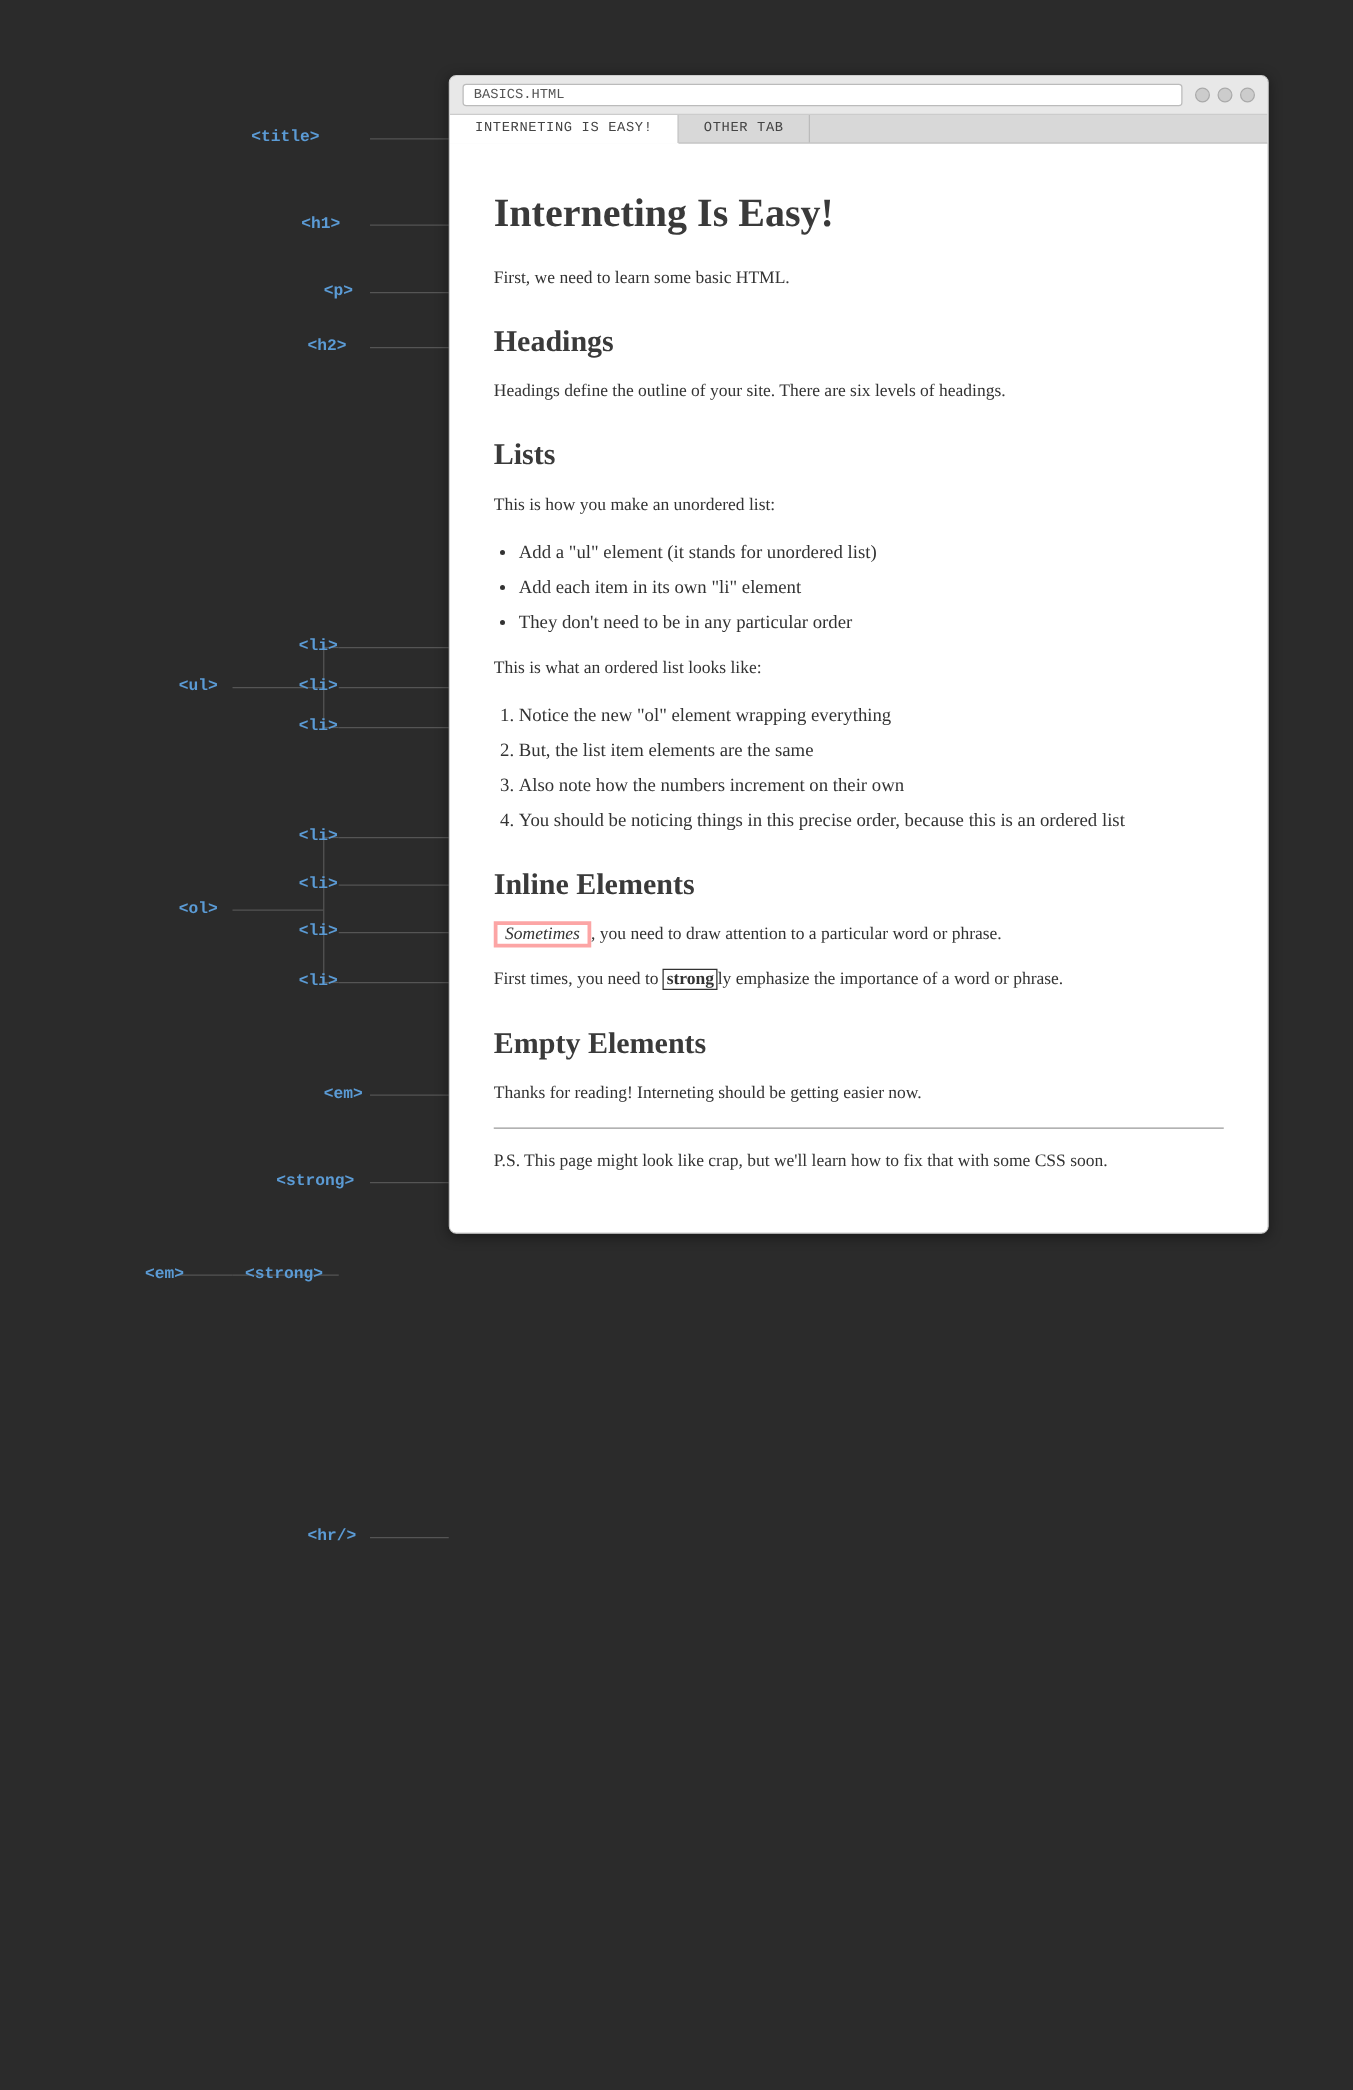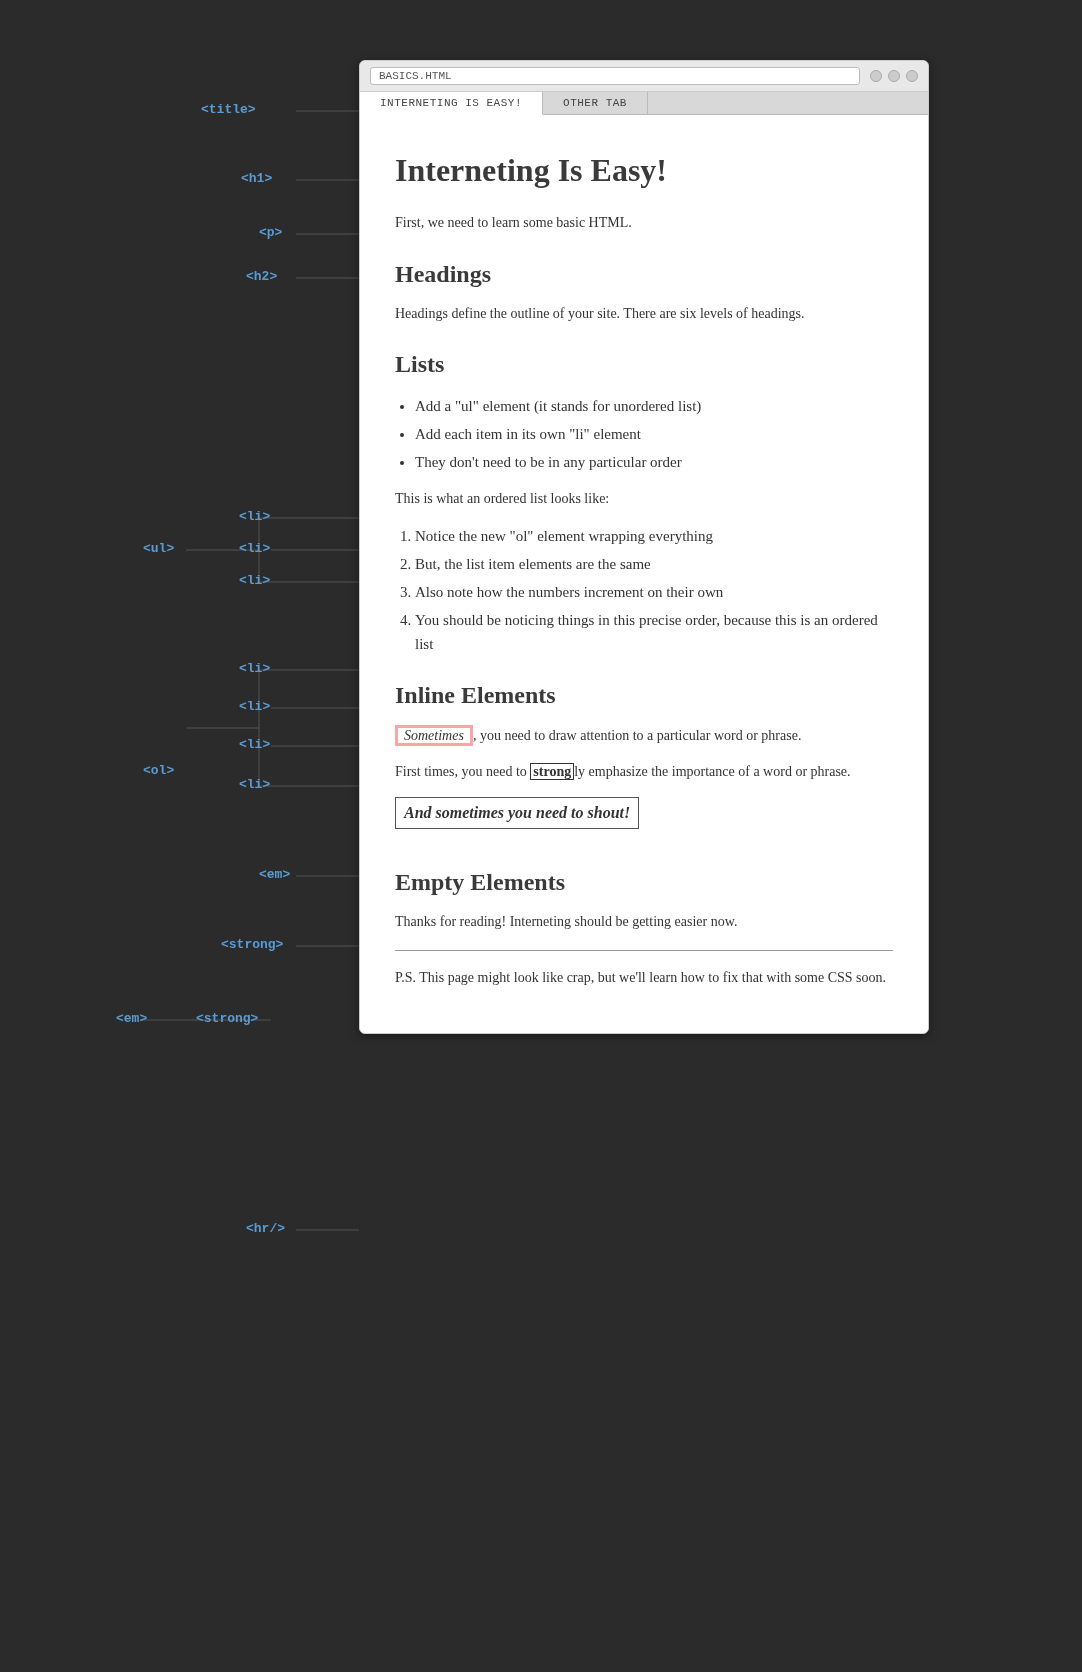--- a/index.html
+++ b/index.html
@@ -218,37 +218,37 @@
   <div style="position:absolute; top:205px; left:148px; color:#5b9bd5; font-family:'Courier New',monospace; font-size:13px; font-weight:bold;">&lt;p&gt;</div>
 
   <div style="position:absolute; top:249px; left:135px; color:#5b9bd5; font-family:'Courier New',monospace; font-size:13px; font-weight:bold;">&lt;h2&gt;</div>
 
   <div style="position:absolute; top:521px; left:32px; color:#5b9bd5; font-family:'Courier New',monospace; font-size:13px; font-weight:bold;">&lt;ul&gt;</div>
 
   <div style="position:absolute; top:489px; left:128px; color:#5b9bd5; font-family:'Courier New',monospace; font-size:13px; font-weight:bold;">&lt;li&gt;</div>
   <div style="position:absolute; top:521px; left:128px; color:#5b9bd5; font-family:'Courier New',monospace; font-size:13px; font-weight:bold;">&lt;li&gt;</div>
   <div style="position:absolute; top:553px; left:128px; color:#5b9bd5; font-family:'Courier New',monospace; font-size:13px; font-weight:bold;">&lt;li&gt;</div>
 
-  <div style="position:absolute; top:699px; left:32px; color:#5b9bd5; font-family:'Courier New',monospace; font-size:13px; font-weight:bold;margin-top:44px;">&lt;ol&gt;</div>
+  <div style="position:absolute; top:699px; left:32px; color:#5b9bd5; font-family:'Courier New',monospace; font-size:13px; font-weight:bold;">&lt;ol&gt;</div>
 
   <div style="position:absolute; top:641px; left:128px; color:#5b9bd5; font-family:'Courier New',monospace; font-size:13px; font-weight:bold;">&lt;li&gt;</div>
   <div style="position:absolute; top:679px; left:128px; color:#5b9bd5; font-family:'Courier New',monospace; font-size:13px; font-weight:bold;">&lt;li&gt;</div>
   <div style="position:absolute; top:717px; left:128px; color:#5b9bd5; font-family:'Courier New',monospace; font-size:13px; font-weight:bold;">&lt;li&gt;</div>
   <div style="position:absolute; top:757px; left:128px; color:#5b9bd5; font-family:'Courier New',monospace; font-size:13px; font-weight:bold;">&lt;li&gt;</div>
 
   <div style="position:absolute; top:847px; left:148px; color:#5b9bd5; font-family:'Courier New',monospace; font-size:13px; font-weight:bold;">&lt;em&gt;</div>
 
   <div style="position:absolute; top:917px; left:110px; color:#5b9bd5; font-family:'Courier New',monospace; font-size:13px; font-weight:bold;">&lt;strong&gt;</div>
 
   <div style="position:absolute; top:991px; left:5px; color:#5b9bd5; font-family:'Courier New',monospace; font-size:13px; font-weight:bold;">&lt;em&gt;</div>
   <div style="position:absolute; top:991px; left:85px; color:#5b9bd5; font-family:'Courier New',monospace; font-size:13px; font-weight:bold;">&lt;strong&gt;</div>
 
   <div style="position:absolute; top:1201px; left:135px; color:#5b9bd5; font-family:'Courier New',monospace; font-size:13px; font-weight:bold;">&lt;hr/&gt;</div>
 
-  <div class="browser" style="position:absolute; left:248px; top:40px; width:570px;">
+  <div class="browser" style="position:absolute; left:248px; top:40px; width:656px;">
 
     <div class="browser-title-bar">
       <div class="browser-url-bar">BASICS.HTML</div>
       <div class="browser-controls">
         <div class="browser-btn"></div>
         <div class="browser-btn"></div>
         <div class="browser-btn"></div>
       </div>
     </div>
 
@@ -256,39 +256,39 @@
       <div class="tab active">INTERNETING IS EASY!</div>
       <div class="tab">OTHER TAB</div>
     </div>
 
     <div class="browser-content">
       <h1>Interneting Is Easy!</h1>
       <p>First, we need to learn some basic HTML.</p>
       <h2>Headings</h2>
       <p>Headings define the outline of your site. There are six levels of headings.</p>
       <h2>Lists</h2>
+      <p>This is how you make an unordered list:</p>
       <ul>
         <li>Add a "ul" element (it stands for unordered list)</li>
         <li>Add each item in its own "li" element</li>
         <li>They don't need to be in any particular order</li>
       </ul>
       <p>This is what an ordered list looks like:</p>
       <ol>
         <li>Notice the new "ol" element wrapping everything</li>
         <li>But, the list item elements are the same</li>
         <li>Also note how the numbers increment on their own</li>
         <li>You should be noticing things in this precise order, because this is an ordered list</li>
       </ol>
       <h2>Inline Elements</h2>
       <p>
         <span class="em-inline">Sometimes</span><span>, you need to draw attention to a particular word or phrase.</span>
       </p>
       <p>
         <span>First times, you need to </span><span class="strong-inline">strong</span><span>ly emphasize the importance of a word or phrase.</span>
       </p>
-      <div class="shout-box">And sometimes you need to shout!</div>
       <h2>Empty Elements</h2>
       <p>Thanks for reading! Interneting should be getting easier now.</p>
       <hr>
       <p>P.S. This page might look like crap, but we'll learn how to fix that with some CSS soon.</p>
     </div>
   </div>
 </div>
 
 </body></html>

